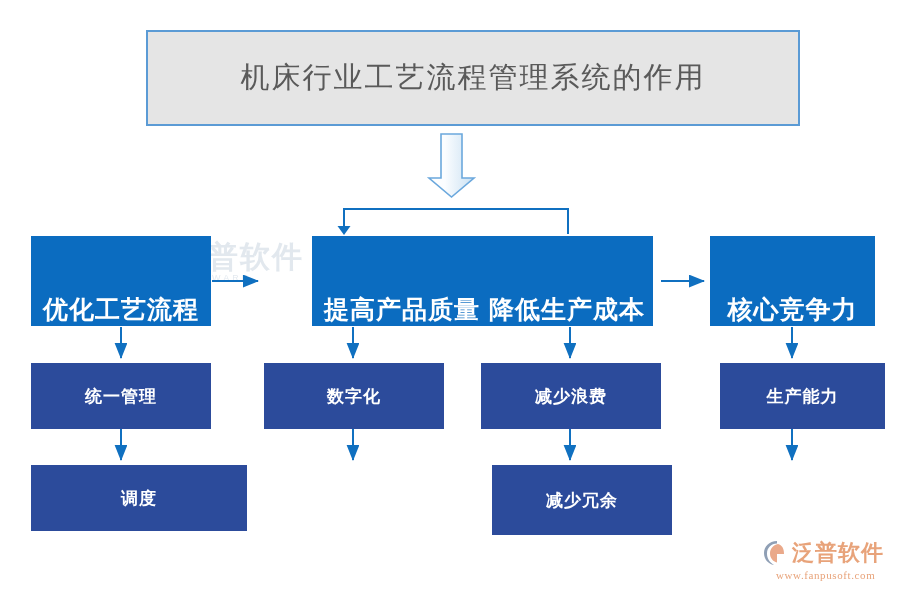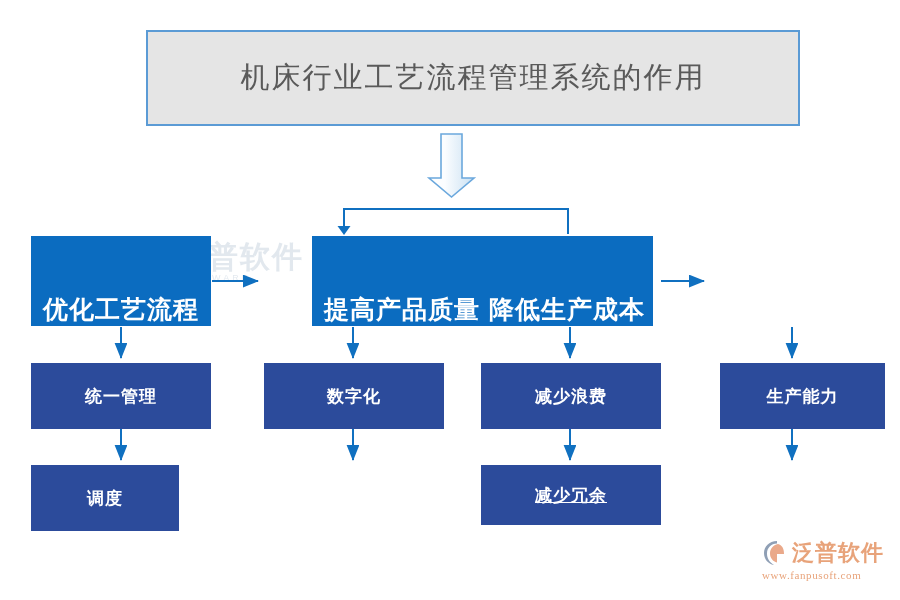--- a/index.html
+++ b/index.html
@@ -103,21 +103,21 @@
     display:flex;flex-direction:column;align-items:flex-start;
   }
   .logo-top{display:flex;align-items:center;}
   .logo-cn{
     font-size:22px;font-weight:700;color:#e8a37a;
     letter-spacing:1px;line-height:1;
     font-family:"DejaVu Sans","Liberation Sans",sans-serif;
   }
   .logo-url{
     font-size:11px;color:#e8a37a;letter-spacing:0.6px;
-    margin-top:3px;
+    margin-top:3px;margin-left:14px;
     font-family:"Liberation Serif","DejaVu Serif",serif;
   }
 </style>
 </head>
 <body>
 
 <div id="canvas">
 
   <div class="watermark">
     <div class="wm-mark"></div>
@@ -169,38 +169,41 @@
 
   <div class="node primary" style="left:31px;top:236px;width:180px;height:90px;">
     <span>优化工艺流程</span>
   </div>
   <div class="node primary" style="left:264px;top:236px;width:180px;height:90px;margin-left:48px;">
     <span>提高产品质量</span>
   </div>
   <div class="node primary" style="left:481px;top:236px;width:172px;height:90px;">
     <span>降低生产成本</span>
   </div>
+  <div class="node primary" style="left:710px;top:236px;width:165px;height:90px;">
+    <span>核心竞争力</span>
+  </div>
 
   <div class="node secondary" style="left:264px;top:363px;width:180px;height:66px;">
     <span>数字化</span>
   </div>
   <div class="node secondary" style="left:31px;top:363px;width:180px;height:66px;">
     <span>统一管理</span>
   </div>
   <div class="node secondary" style="left:481px;top:363px;width:180px;height:66px;text-align:right;">
     <span>减少浪费</span>
   </div>
   <div class="node secondary" style="left:720px;top:363px;width:165px;height:66px;">
     <span>生产能力</span>
   </div>
 
-  <div class="node secondary" style="left:31px;top:465px;width:148px;height:66px;">
+  <div class="node secondary" style="left:31px;top:465px;width:216px;height:66px;">
     <span>调度</span>
   </div>
-  <div class="node secondary" style="left:481px;top:465px;width:180px;height:60px;text-decoration:underline;">
+  <div class="node secondary" style="left:492px;top:465px;width:180px;height:70px;">
     <span>减少冗余</span>
   </div>
 
   <div class="logo">
     <div class="logo-top">
       <svg width="30" height="26" viewBox="0 0 30 26">
         <path d="M15,1 C7,1 2,7 2,13 C2,19 6,24 12,25 C7,22 5,18 5,13.5 C5,8 9,3.5 15,3.5 Z" fill="#8f9fb5"></path>
         <path d="M16,4 C11,5 8,9 8,13.5 C8,18 11,21.5 15,22.5 L15,14 L22,14 C22,8.5 20,5 16,4 Z" fill="#eaa98a"></path>
       </svg>
       <span class="logo-cn">泛普软件</span>

